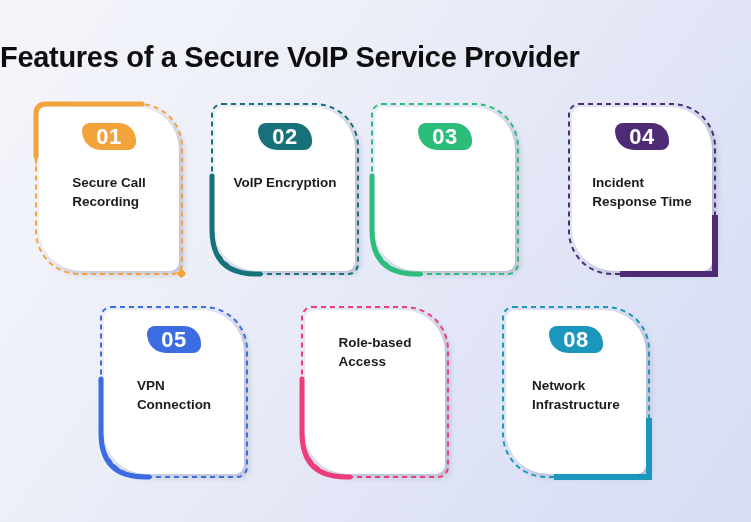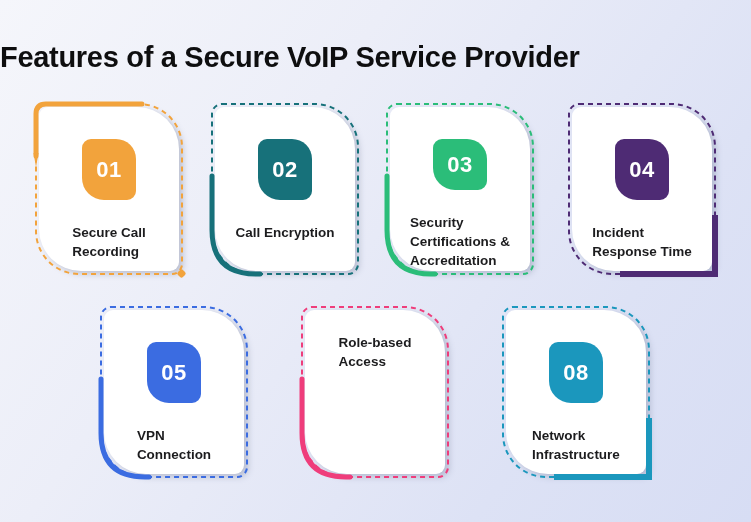--- a/index.html
+++ b/index.html
@@ -30,21 +30,21 @@
   .dash-path{fill:none;stroke:currentColor;stroke-width:2;stroke-dasharray:5 4;}
   .accent-path{fill:none;stroke:currentColor;}
   .accent-round{stroke-width:5;stroke-linecap:round;}
   .accent-sharp{stroke-width:6;stroke-linecap:butt;stroke-linejoin:miter;}
   .taper{fill:currentColor;}
   .corner-dot{
     position:absolute;right:-2px;bottom:-2px;width:7px;height:7px;
     background:var(--accent);border-radius:2px;transform:rotate(45deg);
   }
   .badge{
-    margin-top:32px;width:54px;height:61px;
+    margin-top:16px;width:54px;height:27px;
     background:var(--accent);border-radius:9px 20px 9px 22px;
     display:flex;align-items:center;justify-content:center;
   }
   .badge-num{
     color:#ffffff;font-size:22px;font-weight:800;letter-spacing:0.5px;
   }
   .card-label{
     margin-top:24px;padding:0 6px;
     text-align:left;font-size:13.5px;font-weight:700;color:#1c1c1e;
     line-height:1.4;white-space:pre-line;
@@ -69,36 +69,33 @@
     <polygon class="taper" points="-1.5,50 3.5,50 1,64"></polygon>
   </svg>
   <div class="corner-dot"></div>
 </div>
 
 <div class="card" style="left: 211px; top: 103px; --accent: #17717A;">
   <div class="card-white">
     <div class="badge">
       <span class="badge-num">02</span>
     </div>
-    <div class="card-label">Call Encryption</div>
+    <div class="card-label">VoIP Encryption</div>
   </div>
   <svg class="card-border" viewBox="0 0 148 172">
     <path class="dash-path" d="M 11,1 L 104,1 A 43,43 0 0 1 147,44 L 147,161 A 10,10 0 0 1 137,171 L 44,171 A 43,43 0 0 1 1,128 L 1,11 A 10,10 0 0 1 11,1 Z"></path>
     <path class="accent-path accent-round" d="M 1,73 L 1,127 Q 1,171 45,171 L 49,171"></path>
   </svg>
 </div>
 
-<div class="card" style="left: 386px; top: 103px; --accent: #2BBD79;">
+<div class="card" style="left: 371px; top: 103px; --accent: #2BBD79;">
   <div class="card-white">
     <div class="badge">
       <span class="badge-num">03</span>
     </div>
-    <div class="card-label">Security
-Certifications &amp;
-Accreditation</div>
   </div>
   <svg class="card-border" viewBox="0 0 148 172">
     <path class="dash-path" d="M 11,1 L 104,1 A 43,43 0 0 1 147,44 L 147,161 A 10,10 0 0 1 137,171 L 44,171 A 43,43 0 0 1 1,128 L 1,11 A 10,10 0 0 1 11,1 Z"></path>
     <path class="accent-path accent-round" d="M 1,73 L 1,127 Q 1,171 45,171 L 49,171"></path>
   </svg>
 </div>
 
 <div class="card" style="left: 568px; top: 103px; --accent: #4E2B74;">
   <div class="card-white">
     <div class="badge">

